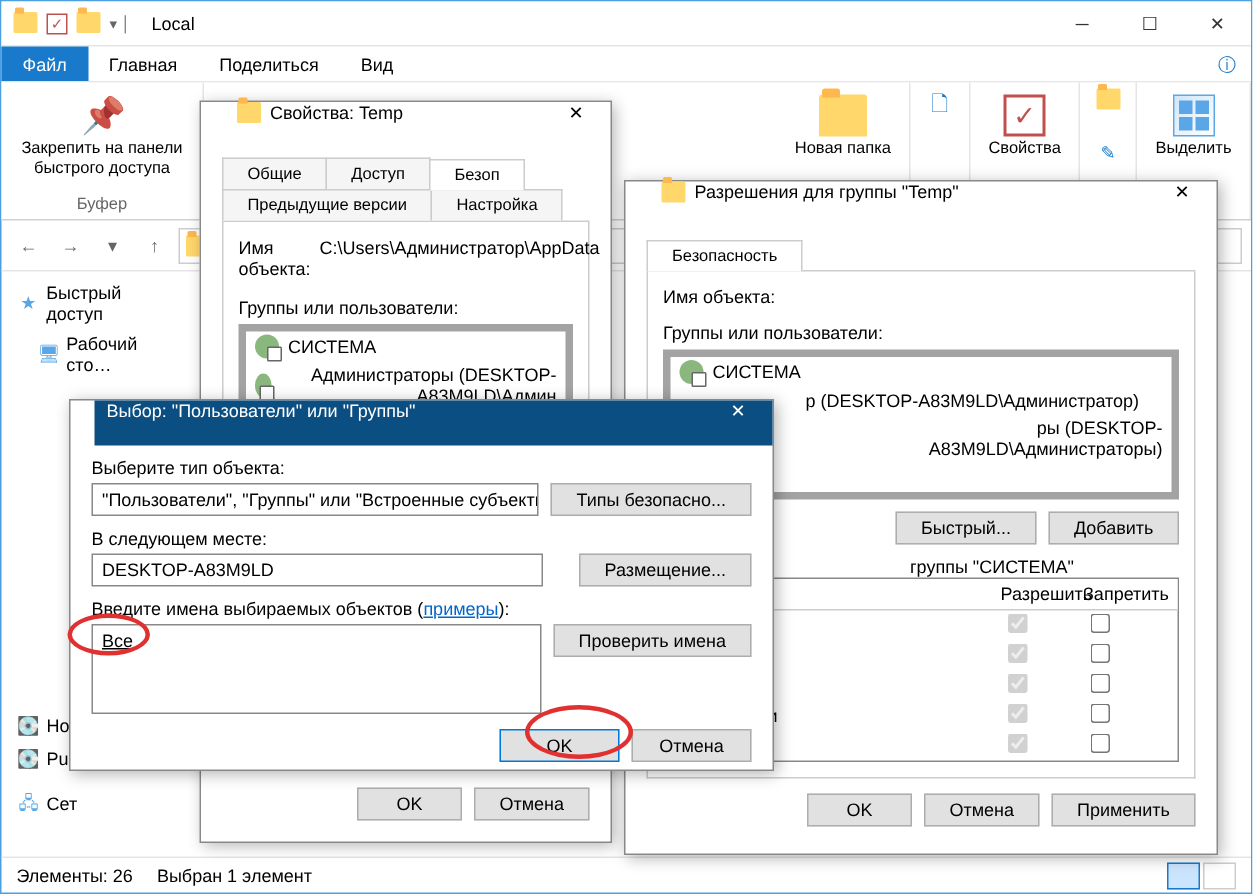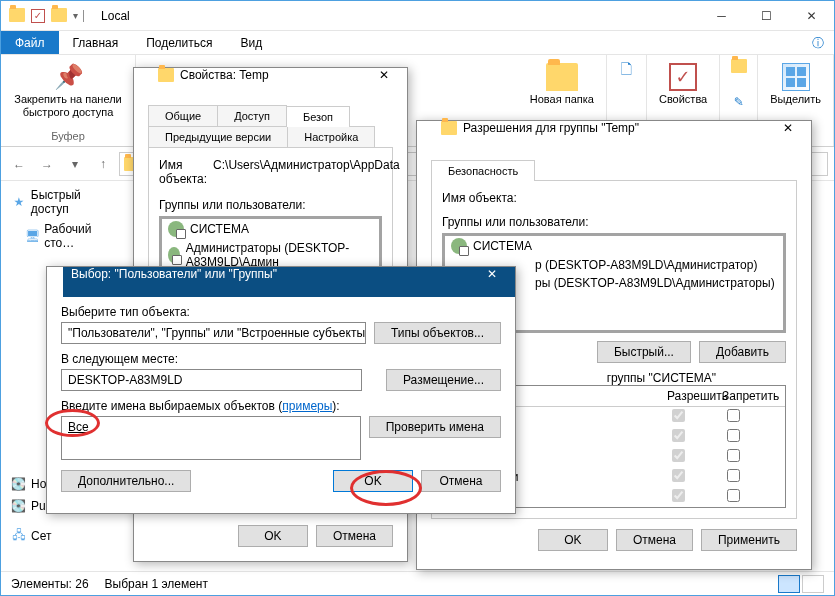--- a/index.html
+++ b/index.html
@@ -45,21 +45,21 @@
 
 
 .dlg { position: absolute; background: #fff; border: 1px solid #888; box-shadow: 2px 2px 10px rgba(0,0,0,.3); }
 .dlg-title { height: 30px; display: flex; align-items: flex-start; padding: 0 8px; gap: 6px; margin-left: 16px; }
 .dlg-title .t { flex: 1; }
 .dlg-title .x { width: 30px; text-align: center; }
 .dlg-body { padding: 8px 14px; }
 .dlg-tabs { display: flex; border-bottom: 1px solid #ccc; }
 .dlg-tab { padding: 4px 16px; border: 1px solid #ccc; border-bottom: none; background: #f5f5f5; margin-right: -1px; font-size: 11px; }
 .dlg-tab.active { background: #fff; position: relative; top: 1px; }
-.group-list { border: 3px solid #a3a3a3; background: #fff; margin: 4px 0; }
+.group-list { border: 5px solid #a3a3a3; background: #fff; margin: 4px 0; text-align: right; }
 .group-item { display: flex; align-items: center; gap: 6px; padding: 2px 6px; }
 .usr-icon { width: 16px; height: 16px; background: #8ab77e; border-radius: 50%; position: relative; }
 .usr-icon::after { content: ''; position: absolute; right: -2px; bottom: -2px; width: 8px; height: 8px; background: #fff; border: 1px solid #666; border-radius: 1px; }
 .btn { padding: 3px 16px; border: 1px solid #adadad; background: #e1e1e1; font-size: 12px; min-width: 70px; }
 .btn-row { display: flex; gap: 8px; justify-content: flex-end; margin: 8px 0; }
 .perm-table { width: 100%; border: 1px solid #888; background: #fff; }
 .perm-table .hdr { display: flex; background: #fff; border-bottom: 1px solid #ccc; font-size: 11px; }
 .perm-table .hdr div { padding: 3px 8px; }
 .perm-table .row { display: flex; align-items: center; padding: 2px 8px; }
 .perm-table .cb { width: 55px; text-align: center; }
@@ -314,34 +314,33 @@
 
 <div class="dlg dark" style="left:46px;top:266px;width:470px;height:248px;">
   <div class="dlg-title">
     <span class="t">Выбор: "Пользователи" или "Группы"</span>
     <span class="x">✕</span>
   </div>
   <div class="dlg-body">
     <div>Выберите тип объекта:</div>
     <div style="display:flex;gap:8px;margin:3px 0 8px;">
       <div class="ro-field" style="flex:1;overflow:hidden;white-space:nowrap;">"Пользователи", "Группы" или "Встроенные субъекты безопасно</div>
-      <button class="btn" style="min-width:110px;">Типы объектов...</button>
+      <button class="btn" style="min-width:110px;">Типы безопасно...</button>
     </div>
     <div>В следующем месте:</div>
     <div style="display:flex;gap:24px;margin:3px 0 8px;">
       <div class="ro-field" style="flex:1;">DESKTOP-A83M9LD</div>
       <button class="btn" style="min-width:110px;">Размещение...</button>
     </div>
     <div><span>Введите имена выбираемых объектов (</span><span class="link">примеры</span>):</div>
     <div style="display:flex;gap:8px;margin:3px 0 10px;">
-      <textarea class="ro-field" style="flex: 1 1 0%; height: 44px; resize: none; font-family: inherit; text-decoration: underline;">Все</textarea>
+      <textarea class="ro-field" style="flex: 1 1 0%; height: 60px; resize: none; font-family: inherit; text-decoration: underline;">Все</textarea>
       <button class="btn" style="min-width:110px;align-self:flex-start;">Проверить имена</button>
     </div>
     <div style="display:flex;gap:8px;align-items:center;">
-      <button class="btn">Дополнительно...</button>
       <div style="flex:1;"></div>
       <button class="btn" style="border:1px solid #0078d7;min-width:80px;">OK</button>
       <button class="btn" style="min-width:80px;">Отмена</button>
     </div>
   </div>
 </div>
 
 <div class="ellipse" style="left:45px;top:409px;width:55px;height:28px;"></div>
 <div class="ellipse" style="left:350px;top:470px;width:72px;height:36px;"></div>
 

